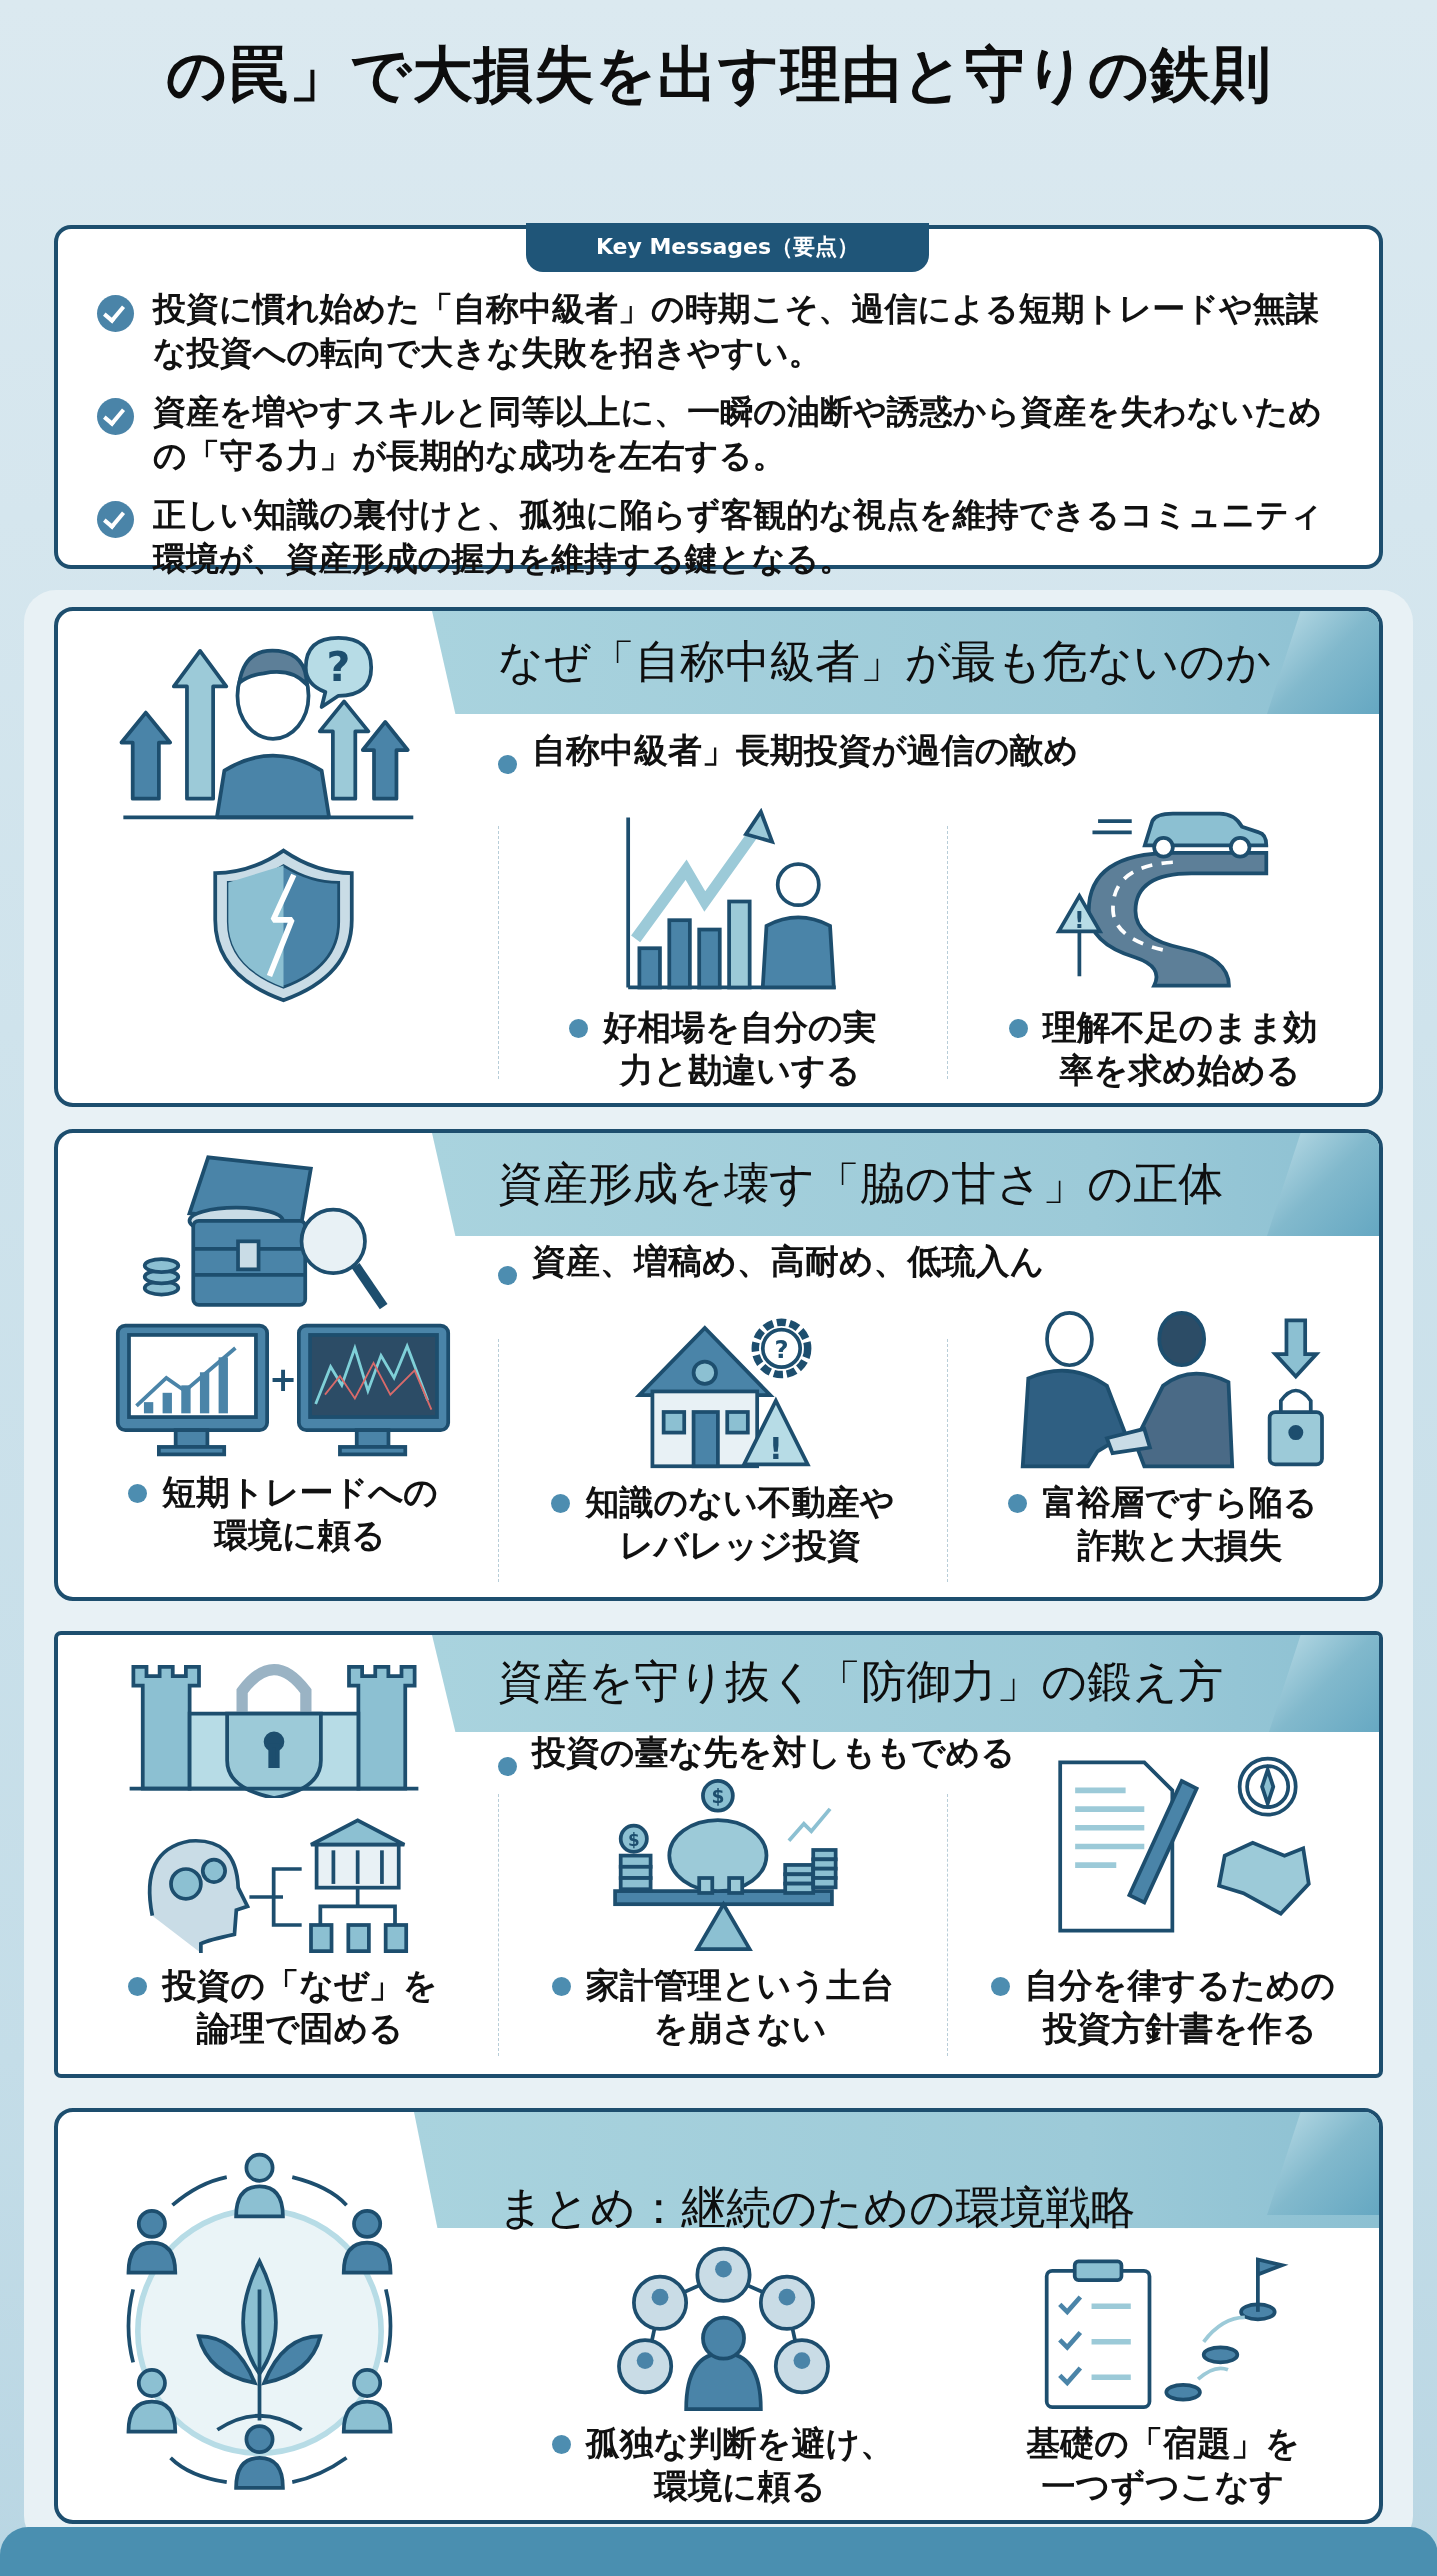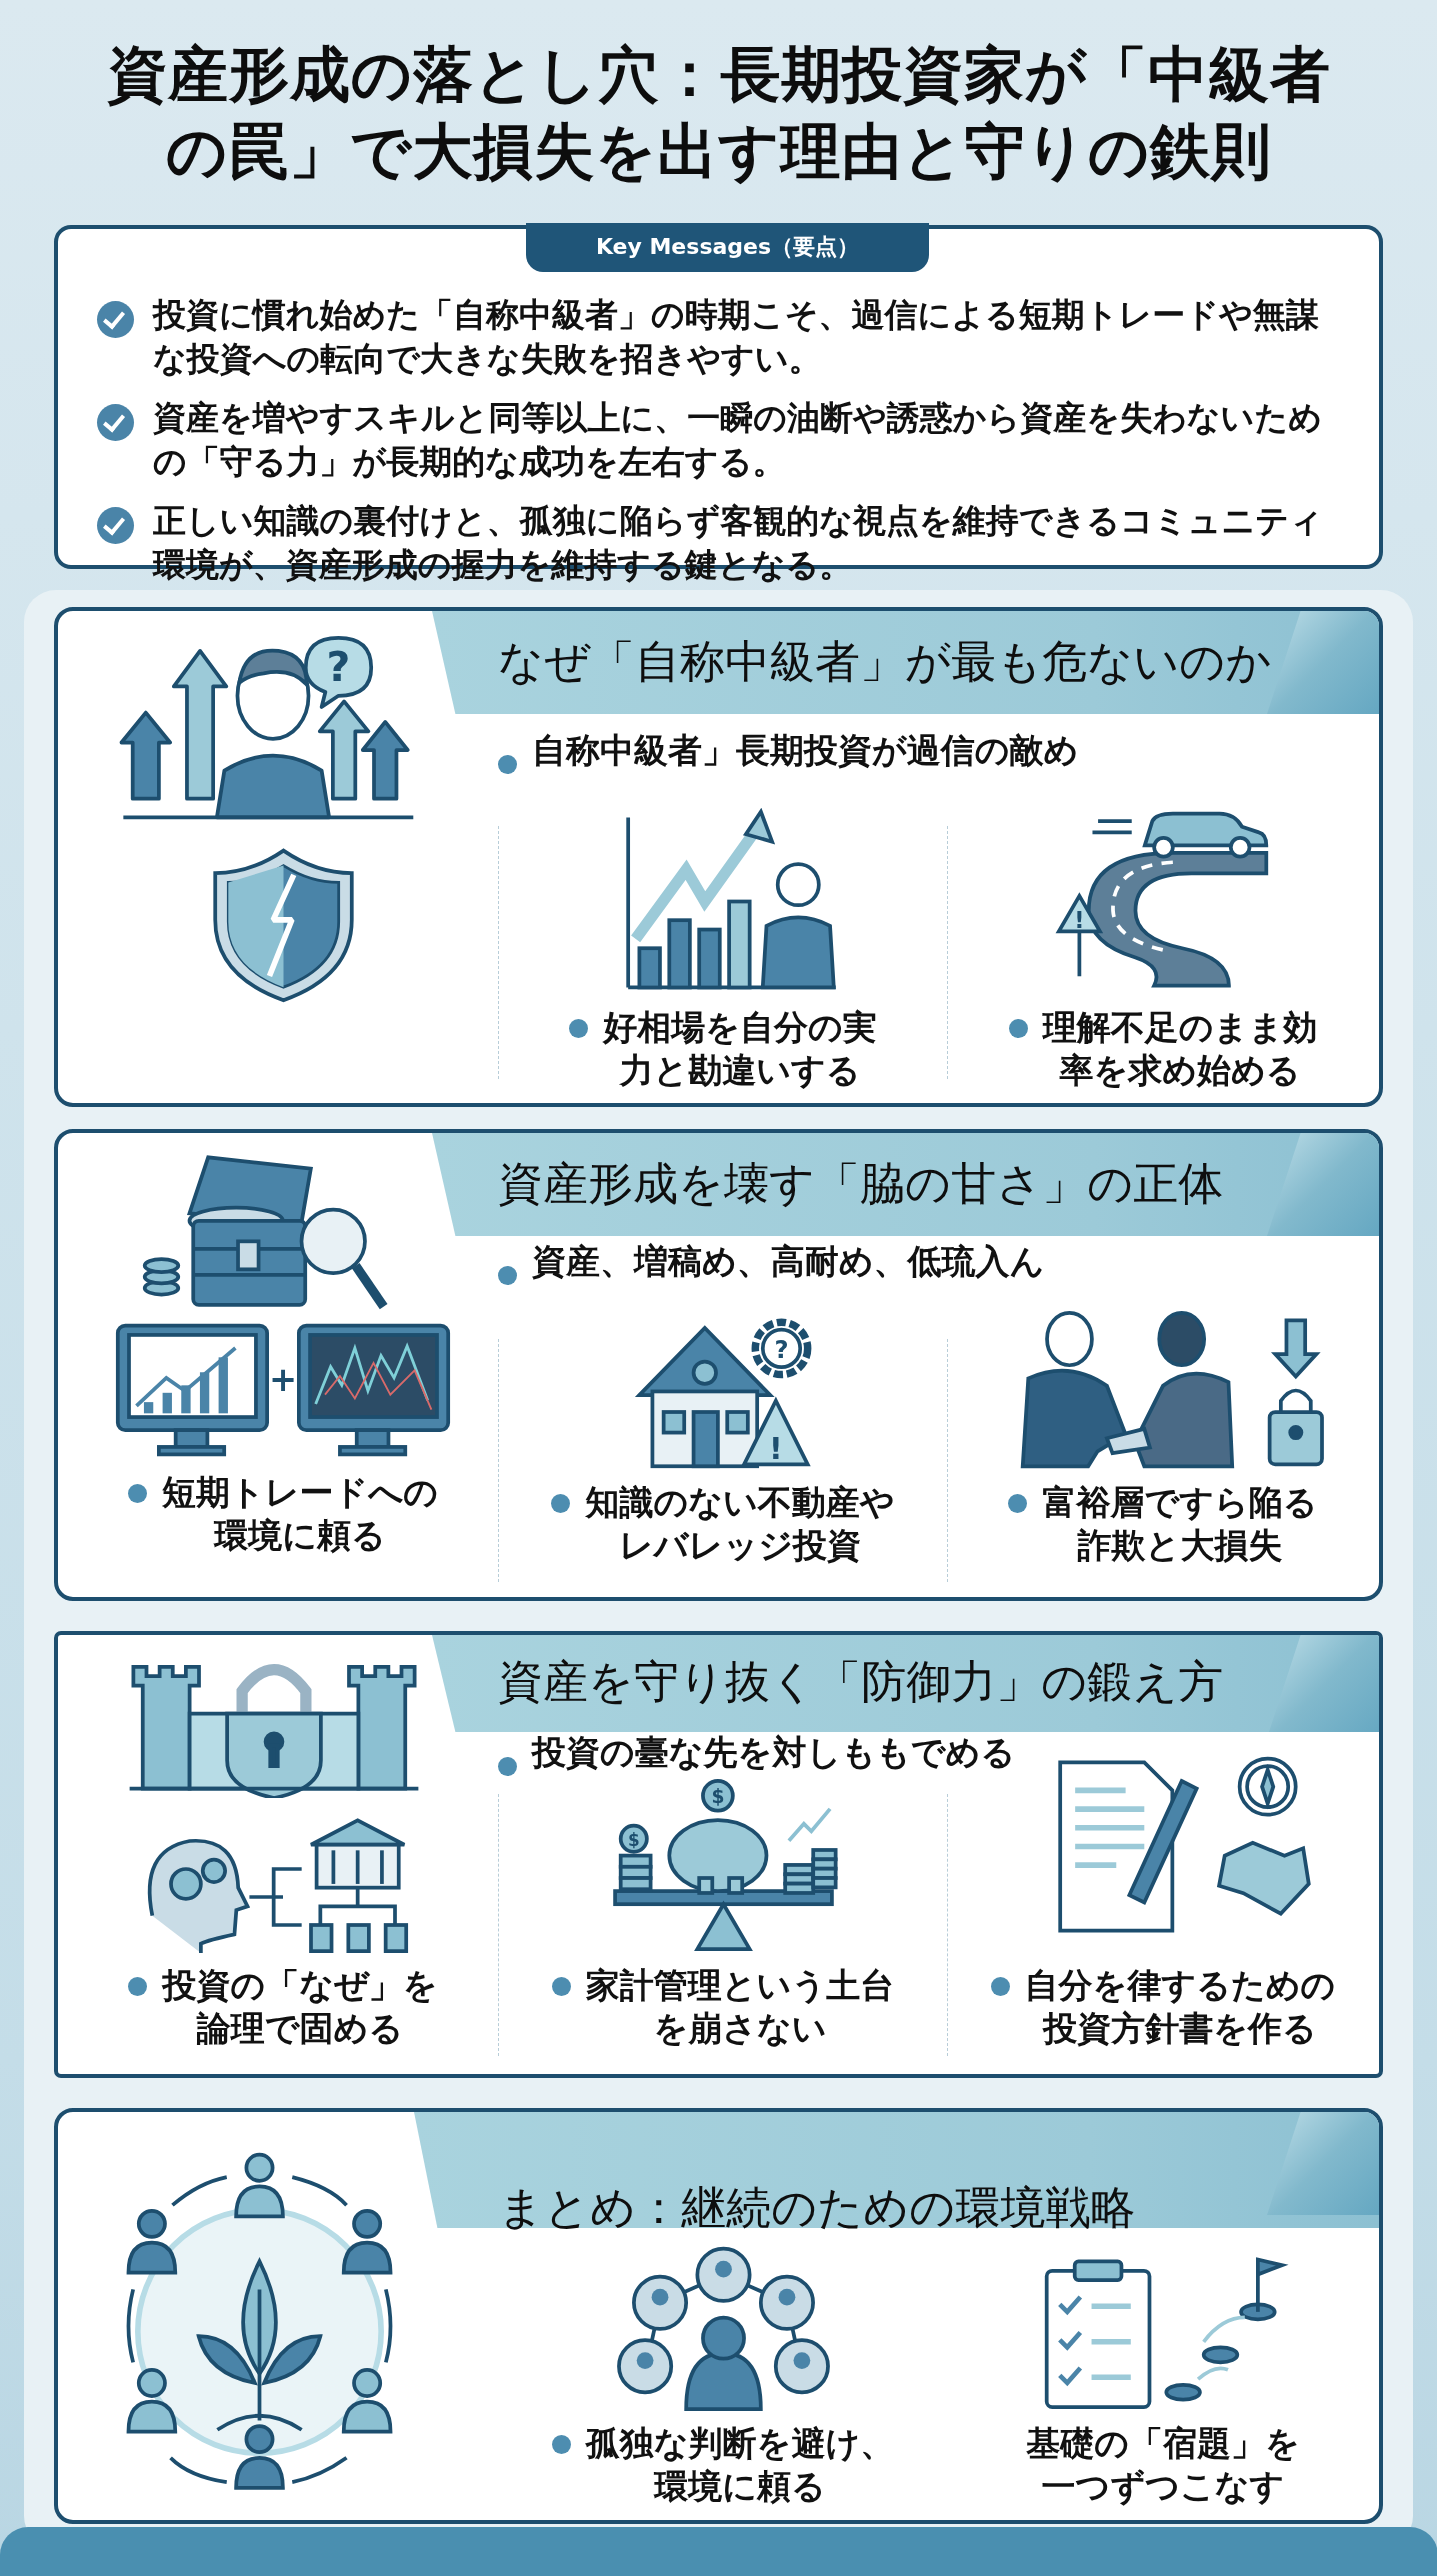--- a/index.html
+++ b/index.html
@@ -18,21 +18,21 @@
   }
   .key-box {
     position: absolute; left: 54px; top: 225px; width: 1329px; height: 344px;
     background: #fff; border: 4.7px solid #1d4e6e; border-radius: 17px;
   }
   .key-tab {
     position: absolute; left: 468px; top: -5.6px; width: 403px; height: 49px;
     background: #1f5578; border-radius: 0 0 17px 17px; color: #fff;
     text-align: center; font-size: 22px; line-height: 47px; font-weight: bold;
   }
-  .key-list { position: absolute; left: 39px; top: 64px; right: 37px; }
+  .key-list { position: absolute; left: 39px; top: 58px; right: 37px; }
   .key-item { display: flex; align-items: flex-start; margin-bottom: 15px; }
   .check {
     flex: 0 0 37px; width: 37px; height: 37px; border-radius: 50%;
     background: #4a84a8; margin: 7.5px 19px 0 0; position: relative;
   }
   .check::after {
     content: ""; position: absolute; left: 11.2px; top: 7.5px; width: 8.4px; height: 16px;
     border: solid #fff; border-width: 0 4.7px 4.7px 0; transform: rotate(40deg);
   }
   .key-text { font-size: 33px; line-height: 44px; font-weight: bold; color: #111; }
@@ -84,21 +84,20 @@
   .col-text .dot { margin-top: 13px; }
   .col-lines { display: inline-block; text-align: center; }
   .vdiv {
     position: absolute; width: 0; border-left: 1.9px dashed #b8cdd8;
   }
 </style>
 </head>
 <body>
 
 <div class="title">
-  <div>資産形成の落とし穴：長期投資家が「中級者</div>
   <div>の罠」で大損失を出す理由と守りの鉄則</div>
 </div>
 
 <div class="key-box">
   <div class="key-tab">Key Messages（要点）</div>
   <div class="key-list">
     <div class="key-item">
       <span class="check"></span>
       <span class="key-text">投資に慣れ始めた「自称中級者」の時期こそ、過信による短期トレードや無謀な投資への転向で大きな失敗を招きやすい。</span>
     </div>

